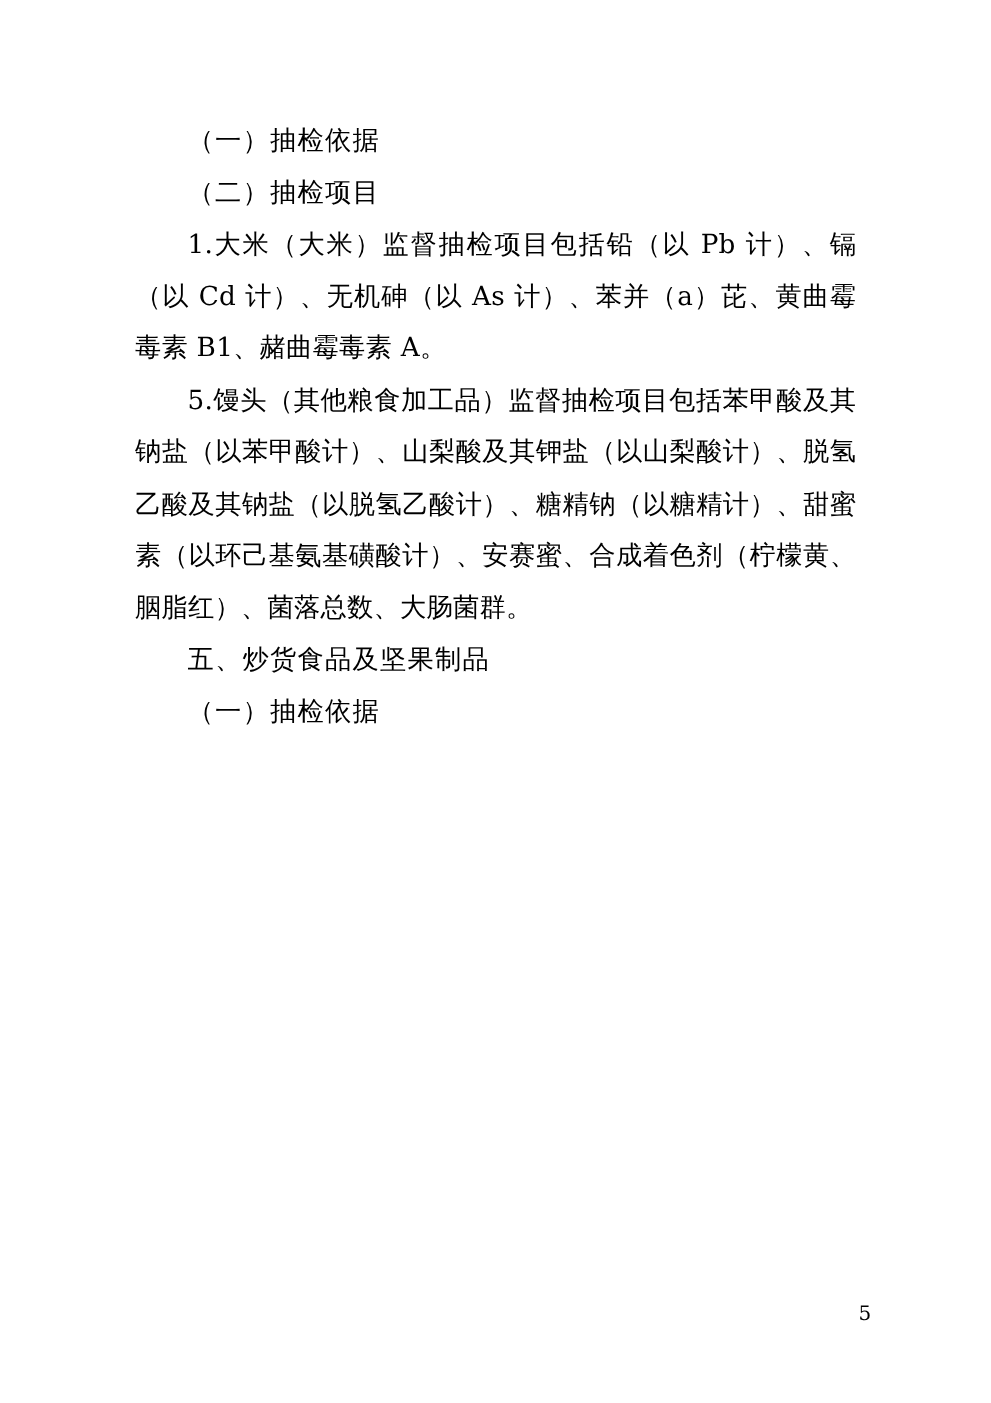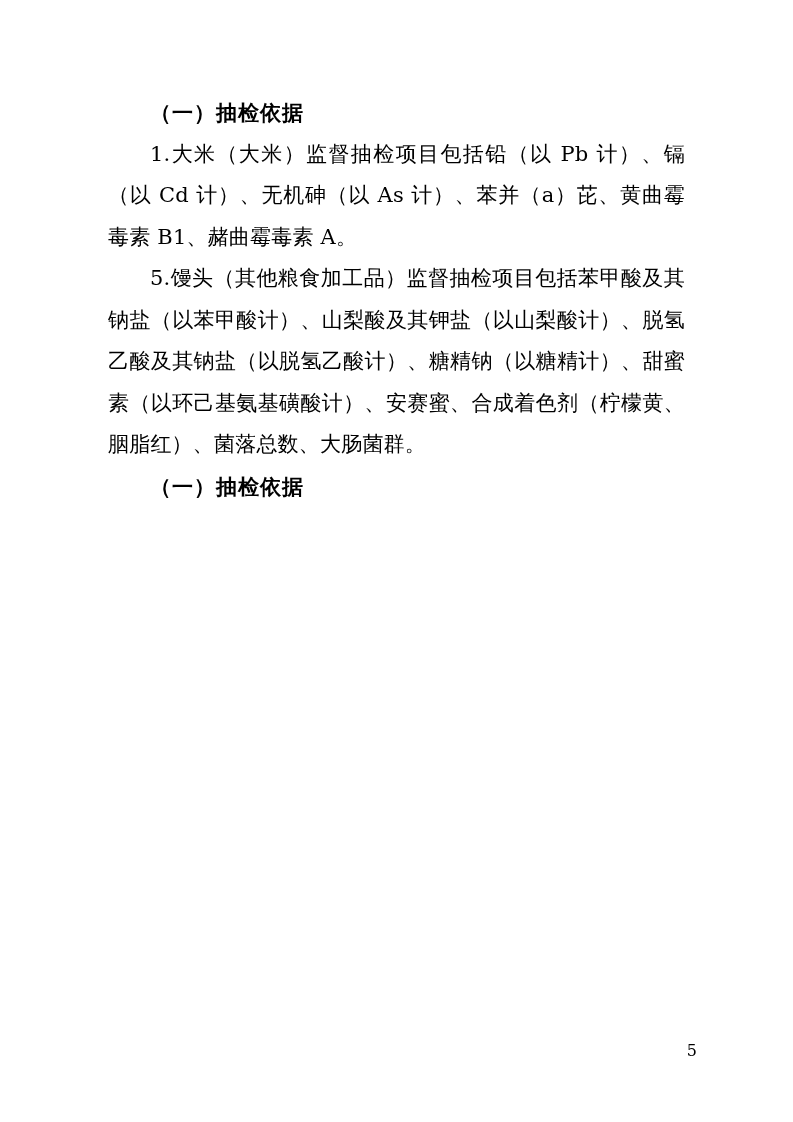--- a/index.html
+++ b/index.html
@@ -28,21 +28,21 @@
   }
   p {
     margin: 0;
     font-size: 21px;
     line-height: 41.5px;
     text-align: justify;
     text-justify: inter-ideograph;
     letter-spacing: 0.2px;
   }
   .heading {
-    font-weight: bold;
+    font-weight: normal;
     text-indent: 42px;
     text-align: left;
     letter-spacing: 1px;
   }
   .para {
     text-indent: 42px;
   }
   .page-number {
     position: absolute;
     right: 96px;
@@ -53,26 +53,28 @@
 </style>
 </head>
 <body>
 
 <div class="page">
   <div class="doc-body">
 
     <p class="heading">（一）抽检依据</p>
 
 
+    <p class="heading">（二）抽检项目</p>
 
     <p class="para">1.大米（大米）监督抽检项目包括铅（以 Pb 计）、镉（以 Cd 计）、无机砷（以 As 计）、苯并（a）芘、黄曲霉毒素 B1、赭曲霉毒素 A。</p>
 
 
     <p class="para">5.馒头（其他粮食加工品）监督抽检项目包括苯甲酸及其钠盐（以苯甲酸计）、山梨酸及其钾盐（以山梨酸计）、脱氢乙酸及其钠盐（以脱氢乙酸计）、糖精钠（以糖精计）、甜蜜素（以环己基氨基磺酸计）、安赛蜜、合成着色剂（柠檬黄、胭脂红）、菌落总数、大肠菌群。</p>
 
+    <p class="heading">五、炒货食品及坚果制品</p>
 
     <p class="heading">（一）抽检依据</p>
 
 
   </div>
 
   <div class="page-number">5</div>
 </div>
 
 </body></html>

